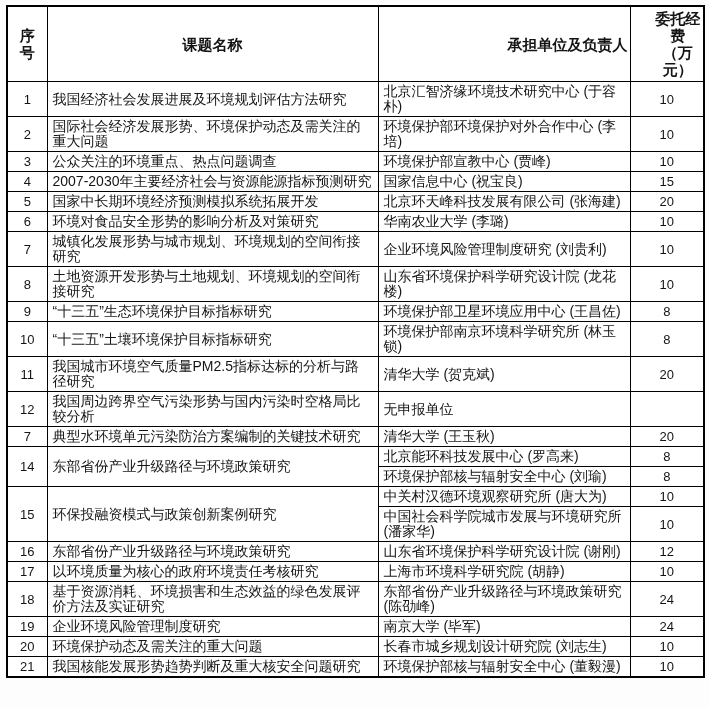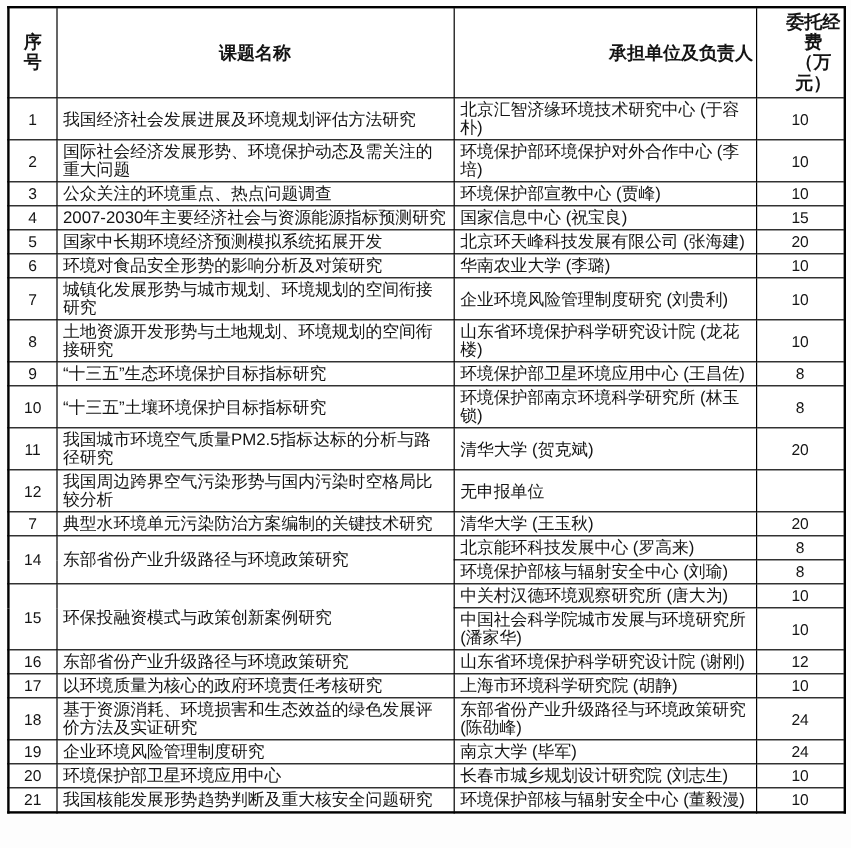--- a/index.html
+++ b/index.html
@@ -180,21 +180,21 @@
           <td class="cell-fund">24</td>
         </tr>
         <tr>
           <td rowspan="1" class="cell-no">19</td>
           <td rowspan="1" class="cell-title">企业环境风险管理制度研究</td>
           <td class="cell-unit">南京大学 (毕军)</td>
           <td class="cell-fund">24</td>
         </tr>
         <tr>
           <td rowspan="1" class="cell-no">20</td>
-          <td rowspan="1" class="cell-title">环境保护部卫星环境应用中心</td>
+          <td rowspan="1" class="cell-title">环境保护动态及需关注的重大问题</td>
           <td class="cell-unit">长春市城乡规划设计研究院 (刘志生)</td>
           <td class="cell-fund">10</td>
         </tr>
         <tr>
           <td rowspan="1" class="cell-no">21</td>
           <td rowspan="1" class="cell-title">我国核能发展形势趋势判断及重大核安全问题研究</td>
           <td class="cell-unit">环境保护部核与辐射安全中心 (董毅漫)</td>
           <td class="cell-fund">10</td>
         </tr>
       </tbody>

